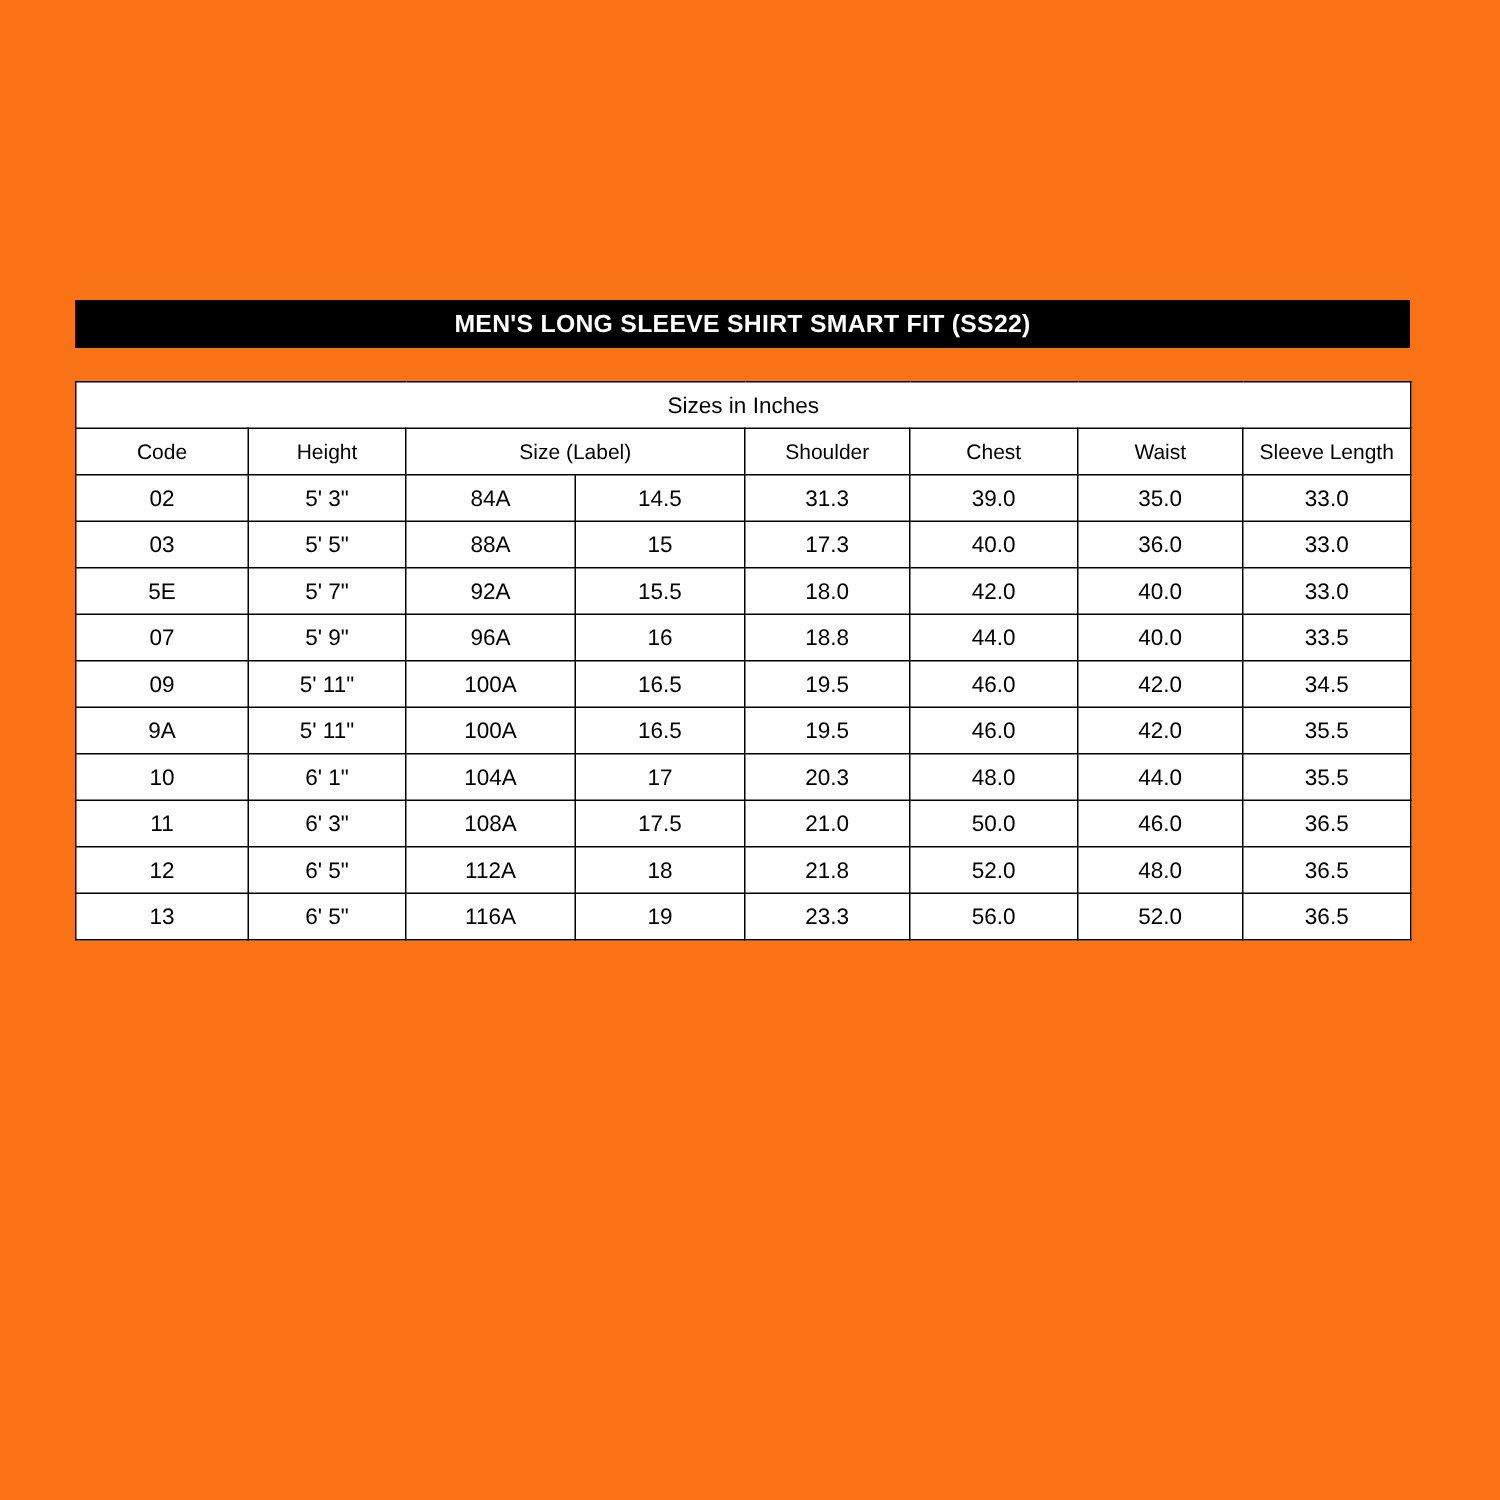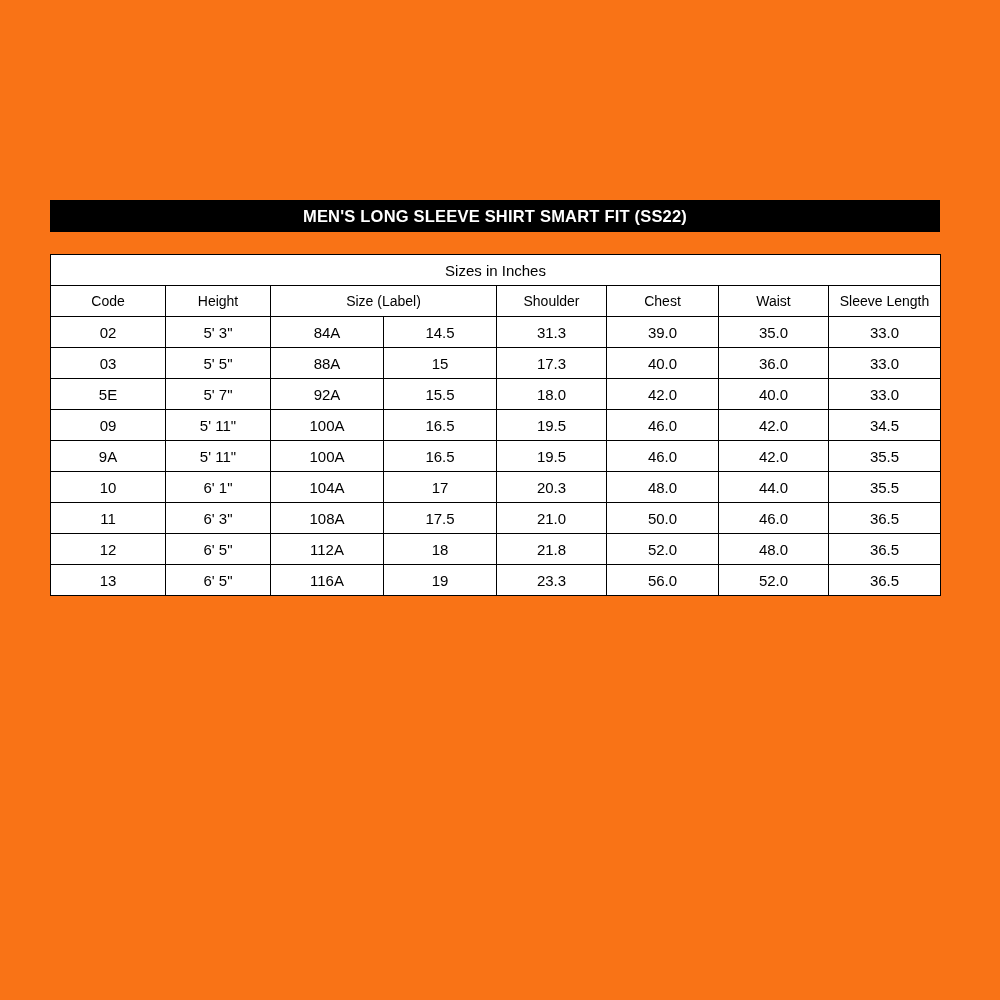--- a/index.html
+++ b/index.html
@@ -133,20 +133,30 @@
             <td>5E</td>
             <td>5' 7"</td>
             <td>92A</td>
             <td>15.5</td>
             <td>18.0</td>
             <td>42.0</td>
             <td>40.0</td>
             <td>33.0</td>
           </tr>
           <tr class="data-row">
+            <td>07</td>
+            <td>5' 9"</td>
+            <td>96A</td>
+            <td>16</td>
+            <td>18.8</td>
+            <td>44.0</td>
+            <td>40.0</td>
+            <td>33.5</td>
+          </tr>
+          <tr class="data-row">
             <td>09</td>
             <td>5' 11"</td>
             <td>100A</td>
             <td>16.5</td>
             <td>19.5</td>
             <td>46.0</td>
             <td>42.0</td>
             <td>34.5</td>
           </tr>
           <tr class="data-row">

